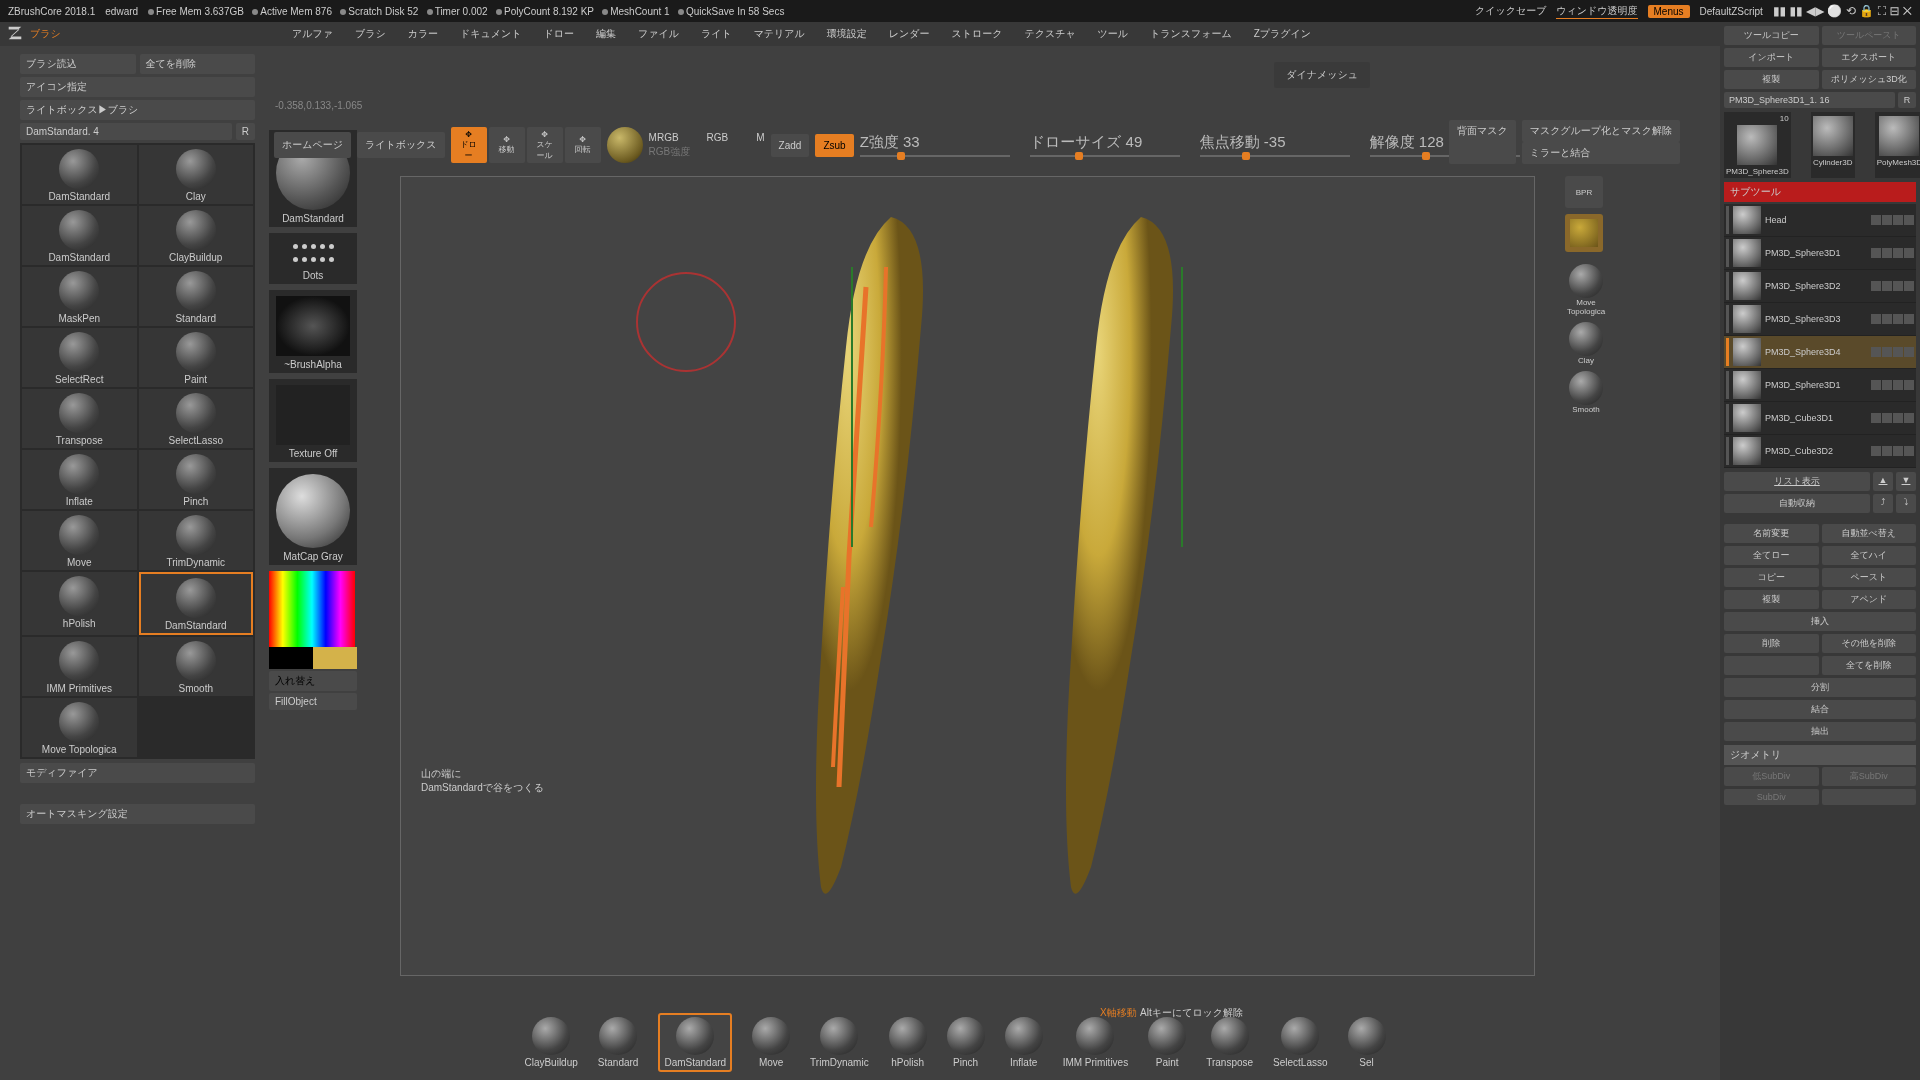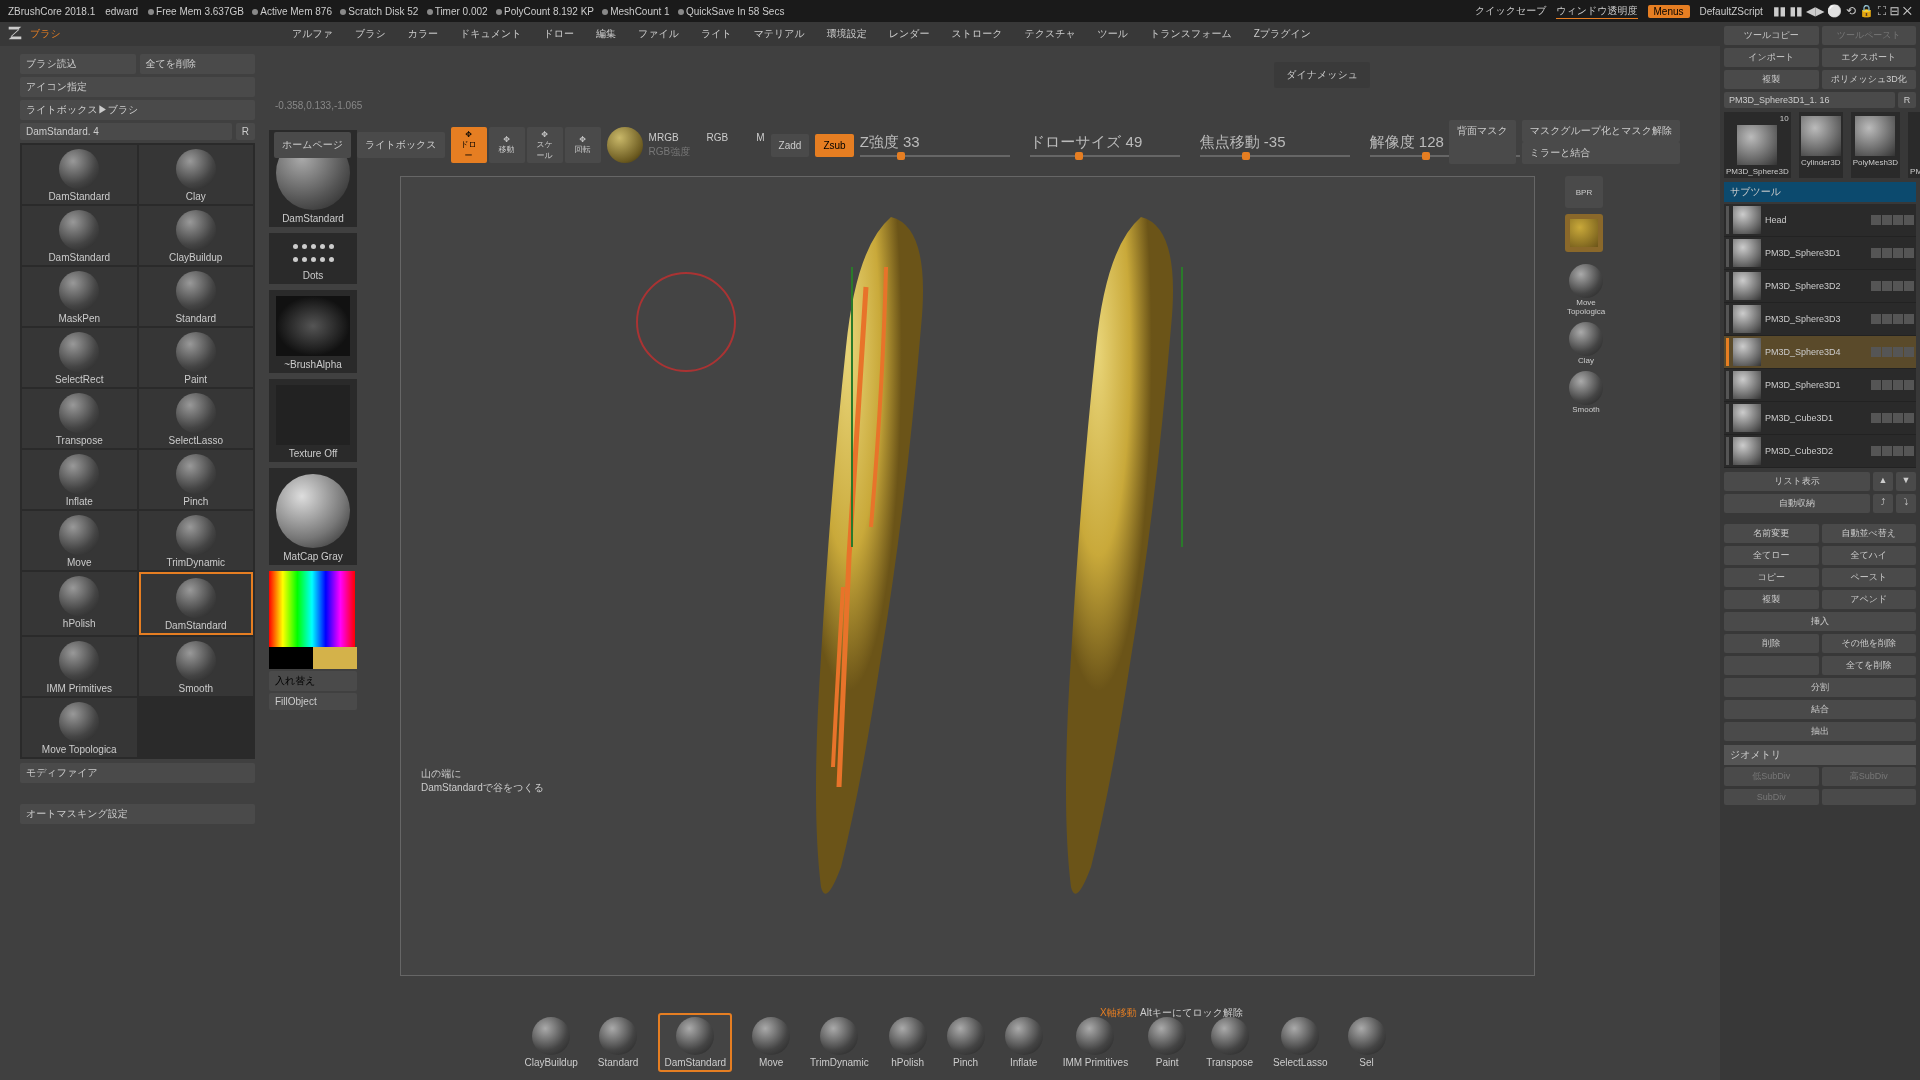--- a/index.html
+++ b/index.html
@@ -39,24 +39,24 @@
 .canvas .ann{position:absolute;left:20px;bottom:180px;font-size:42px;color:#e67e22;line-height:1.4;}
 .hair-shape{position:absolute;width:180px;height:700px;top:30px;}
 .hair-shape svg{width:100%;height:100%;}
 .right-tools{position:absolute;top:176px;left:1565px;width:42px;display:flex;flex-direction:column;gap:6px;}
 .right-tools .rt{width:38px;height:32px;background:#4a4a4a;border-radius:3px;display:flex;align-items:center;justify-content:center;font-size:8px;text-align:center;}
 .right-tools .rt.on{background:#e67e22;color:#000;}
 .right-panel{position:absolute;top:22px;right:0;width:200px;bottom:0;background:#383838;padding:4px;}
 .rp-row{display:flex;gap:3px;margin-bottom:3px;}
 .rp-btn{background:#4a4a4a;padding:3px 5px;flex:1;border-radius:2px;text-align:center;font-size:9px;}
 .rp-btn.dim{color:#777;}
-.tool-thumbs{display:flex;gap:8px;margin:4px 0;}
+.tool-thumbs{display:flex;gap:20px;margin:4px 0;}
 .tool-thumbs .tt{flex:1;background:#2a2a2a;text-align:center;padding:2px;font-size:8px;}
 .tool-thumbs .tt .ic{width:40px;height:40px;margin:2px auto;background:radial-gradient(circle at 35% 30%,#bbb,#333);}
-.subtool-hdr{background:#0c4a6e;padding:3px 6px;margin:4px 0 2px;}
+.subtool-hdr{background:#b91c1c;padding:3px 6px;margin:4px 0 2px;}
 .subtool-list{background:#2a2a2a;}
 .subtool-item{display:flex;align-items:center;padding:2px;gap:4px;border-bottom:1px solid #222;}
 .subtool-item.sel{background:#5a4a2a;}
 .subtool-item .sic{width:28px;height:28px;background:radial-gradient(circle at 35% 30%,#ccc,#333);}
 .subtool-item .nm{flex:1;font-size:9px;}
 .subtool-item .tog{display:flex;gap:1px;}
 .subtool-item .tog span{width:10px;height:10px;background:#555;}
 .bottom-shelf{position:absolute;bottom:12px;left:370px;right:380px;height:52px;display:flex;align-items:center;gap:20px;justify-content:center;}
 .bottom-shelf .bs{text-align:center;}
 .bottom-shelf .bs .th{width:38px;height:38px;border-radius:50%;margin:0 auto 2px;background:radial-gradient(circle at 35% 30%,#aaa,#444 60%,#222);}
@@ -454,21 +454,21 @@
         <div class="sic"></div>
         <div class="nm">PM3D_Cube3D2</div>
         <div class="tog">
           <span></span>
           <span></span>
           <span></span>
           <span></span>
         </div>
       </div>
     </div>
-  <div class="rp-row" style="margin-top:4px;">
+  <div class="rp-row" style="margin-top:4px;text-decoration:underline;">
       <div class="rp-btn">リスト表示</div>
       <div class="rp-btn" style="flex:0 0 20px">▲</div>
       <div class="rp-btn" style="flex:0 0 20px">▼</div>
     </div>
   <div class="rp-row">
       <div class="rp-btn">自動収納</div>
       <div class="rp-btn" style="flex:0 0 20px">⤴</div>
       <div class="rp-btn" style="flex:0 0 20px">⤵</div>
     </div>
   <div style="height:8px"></div>

